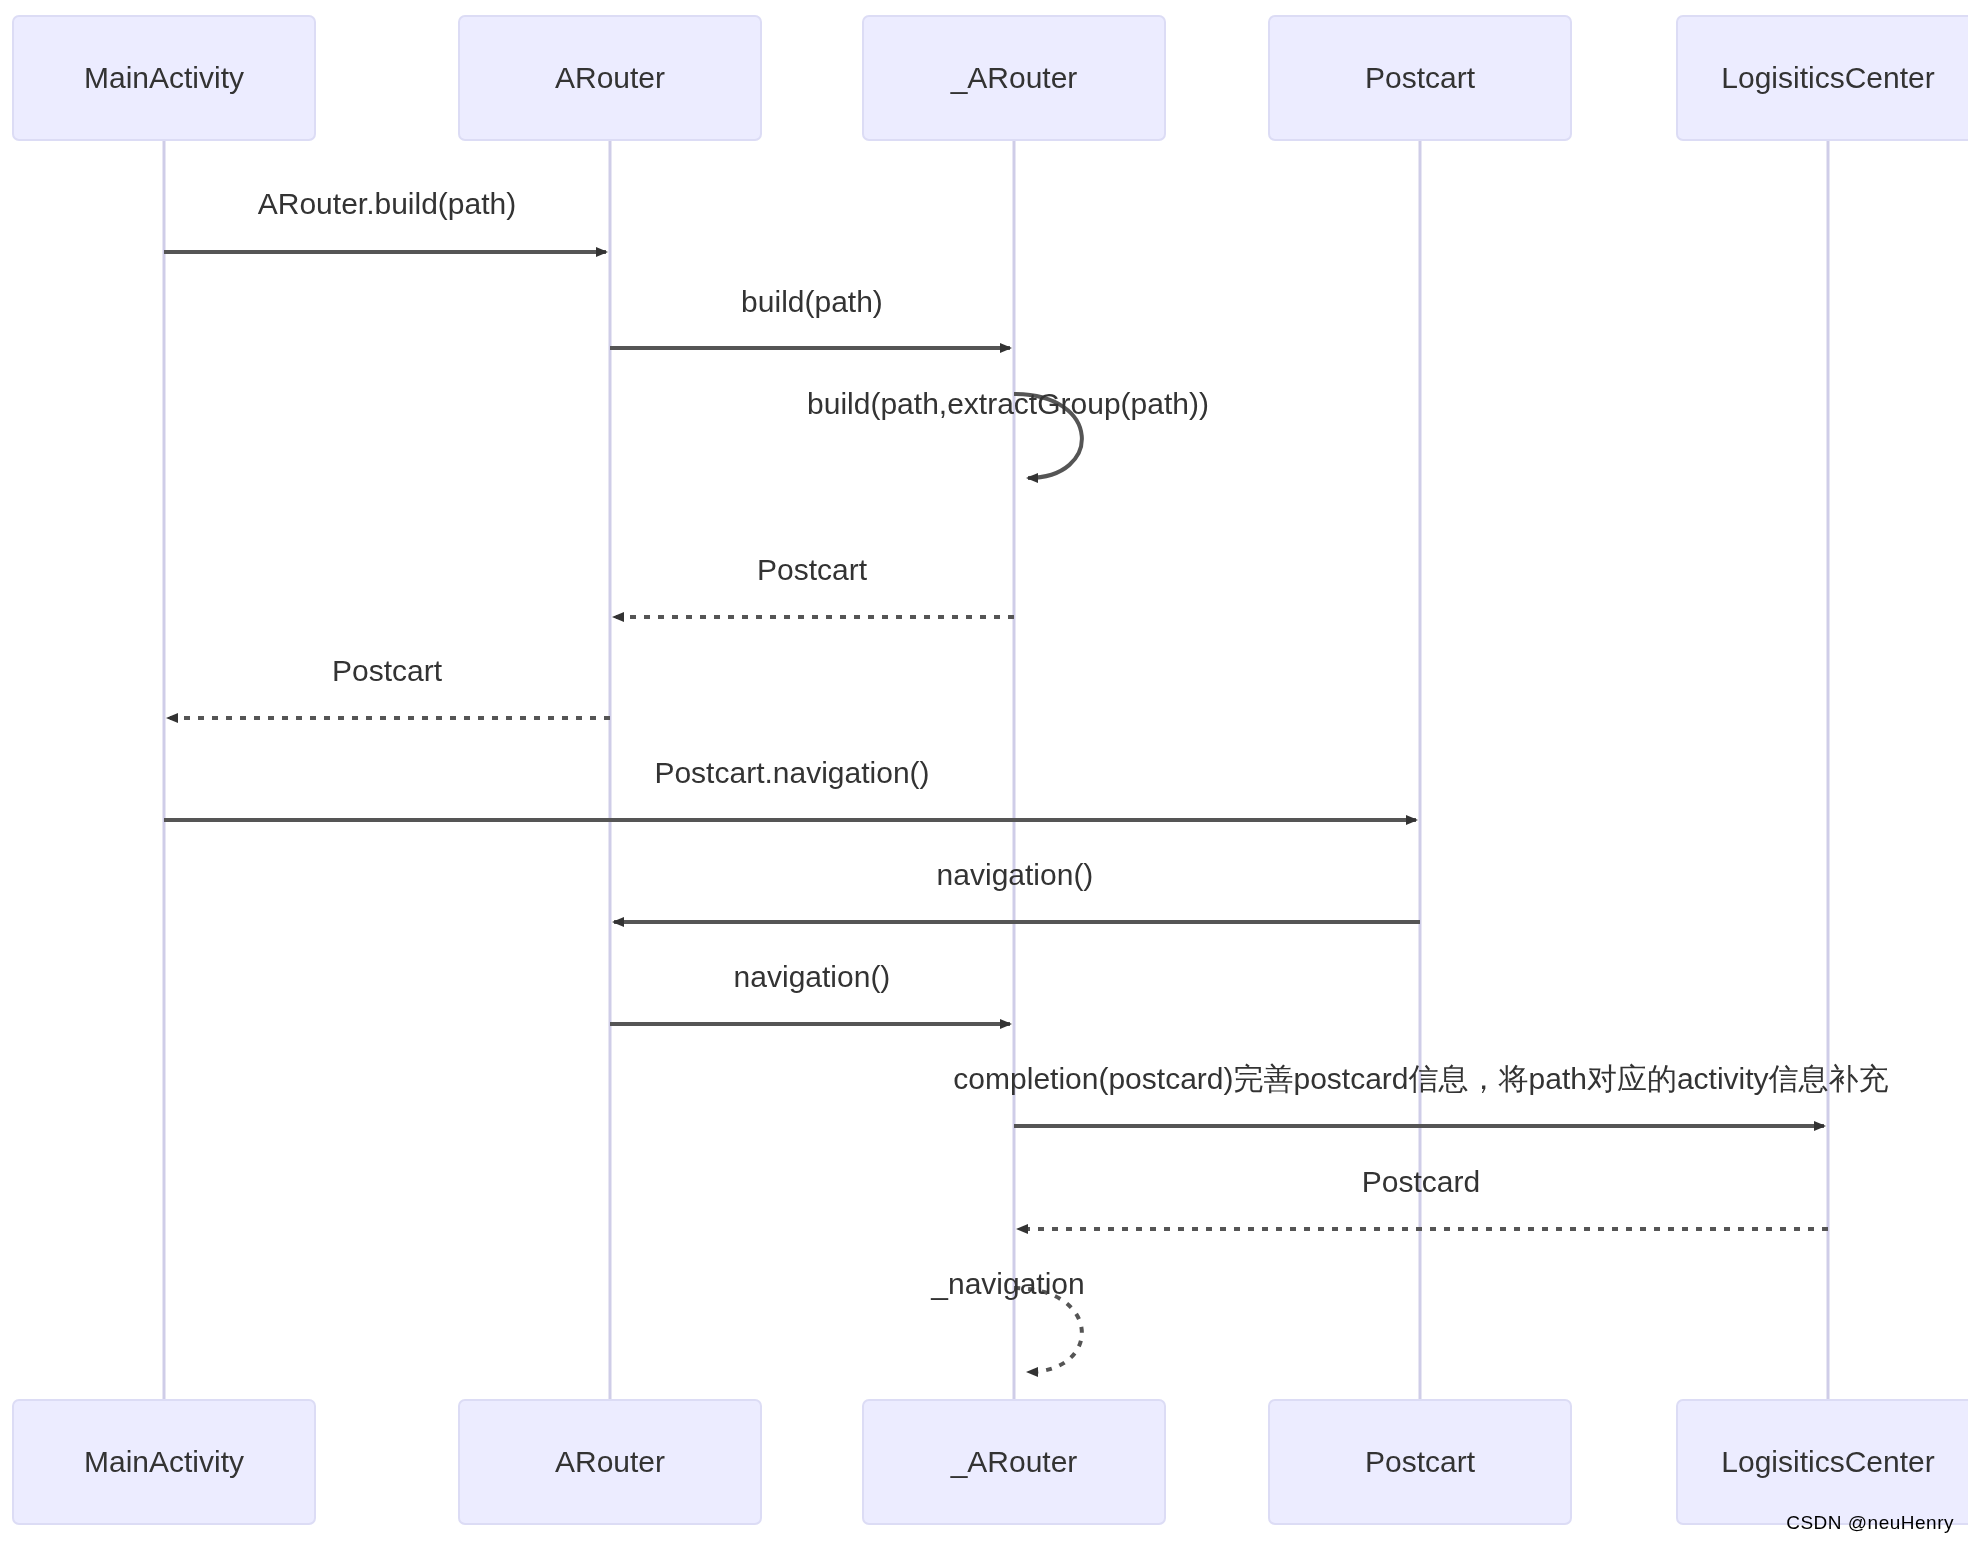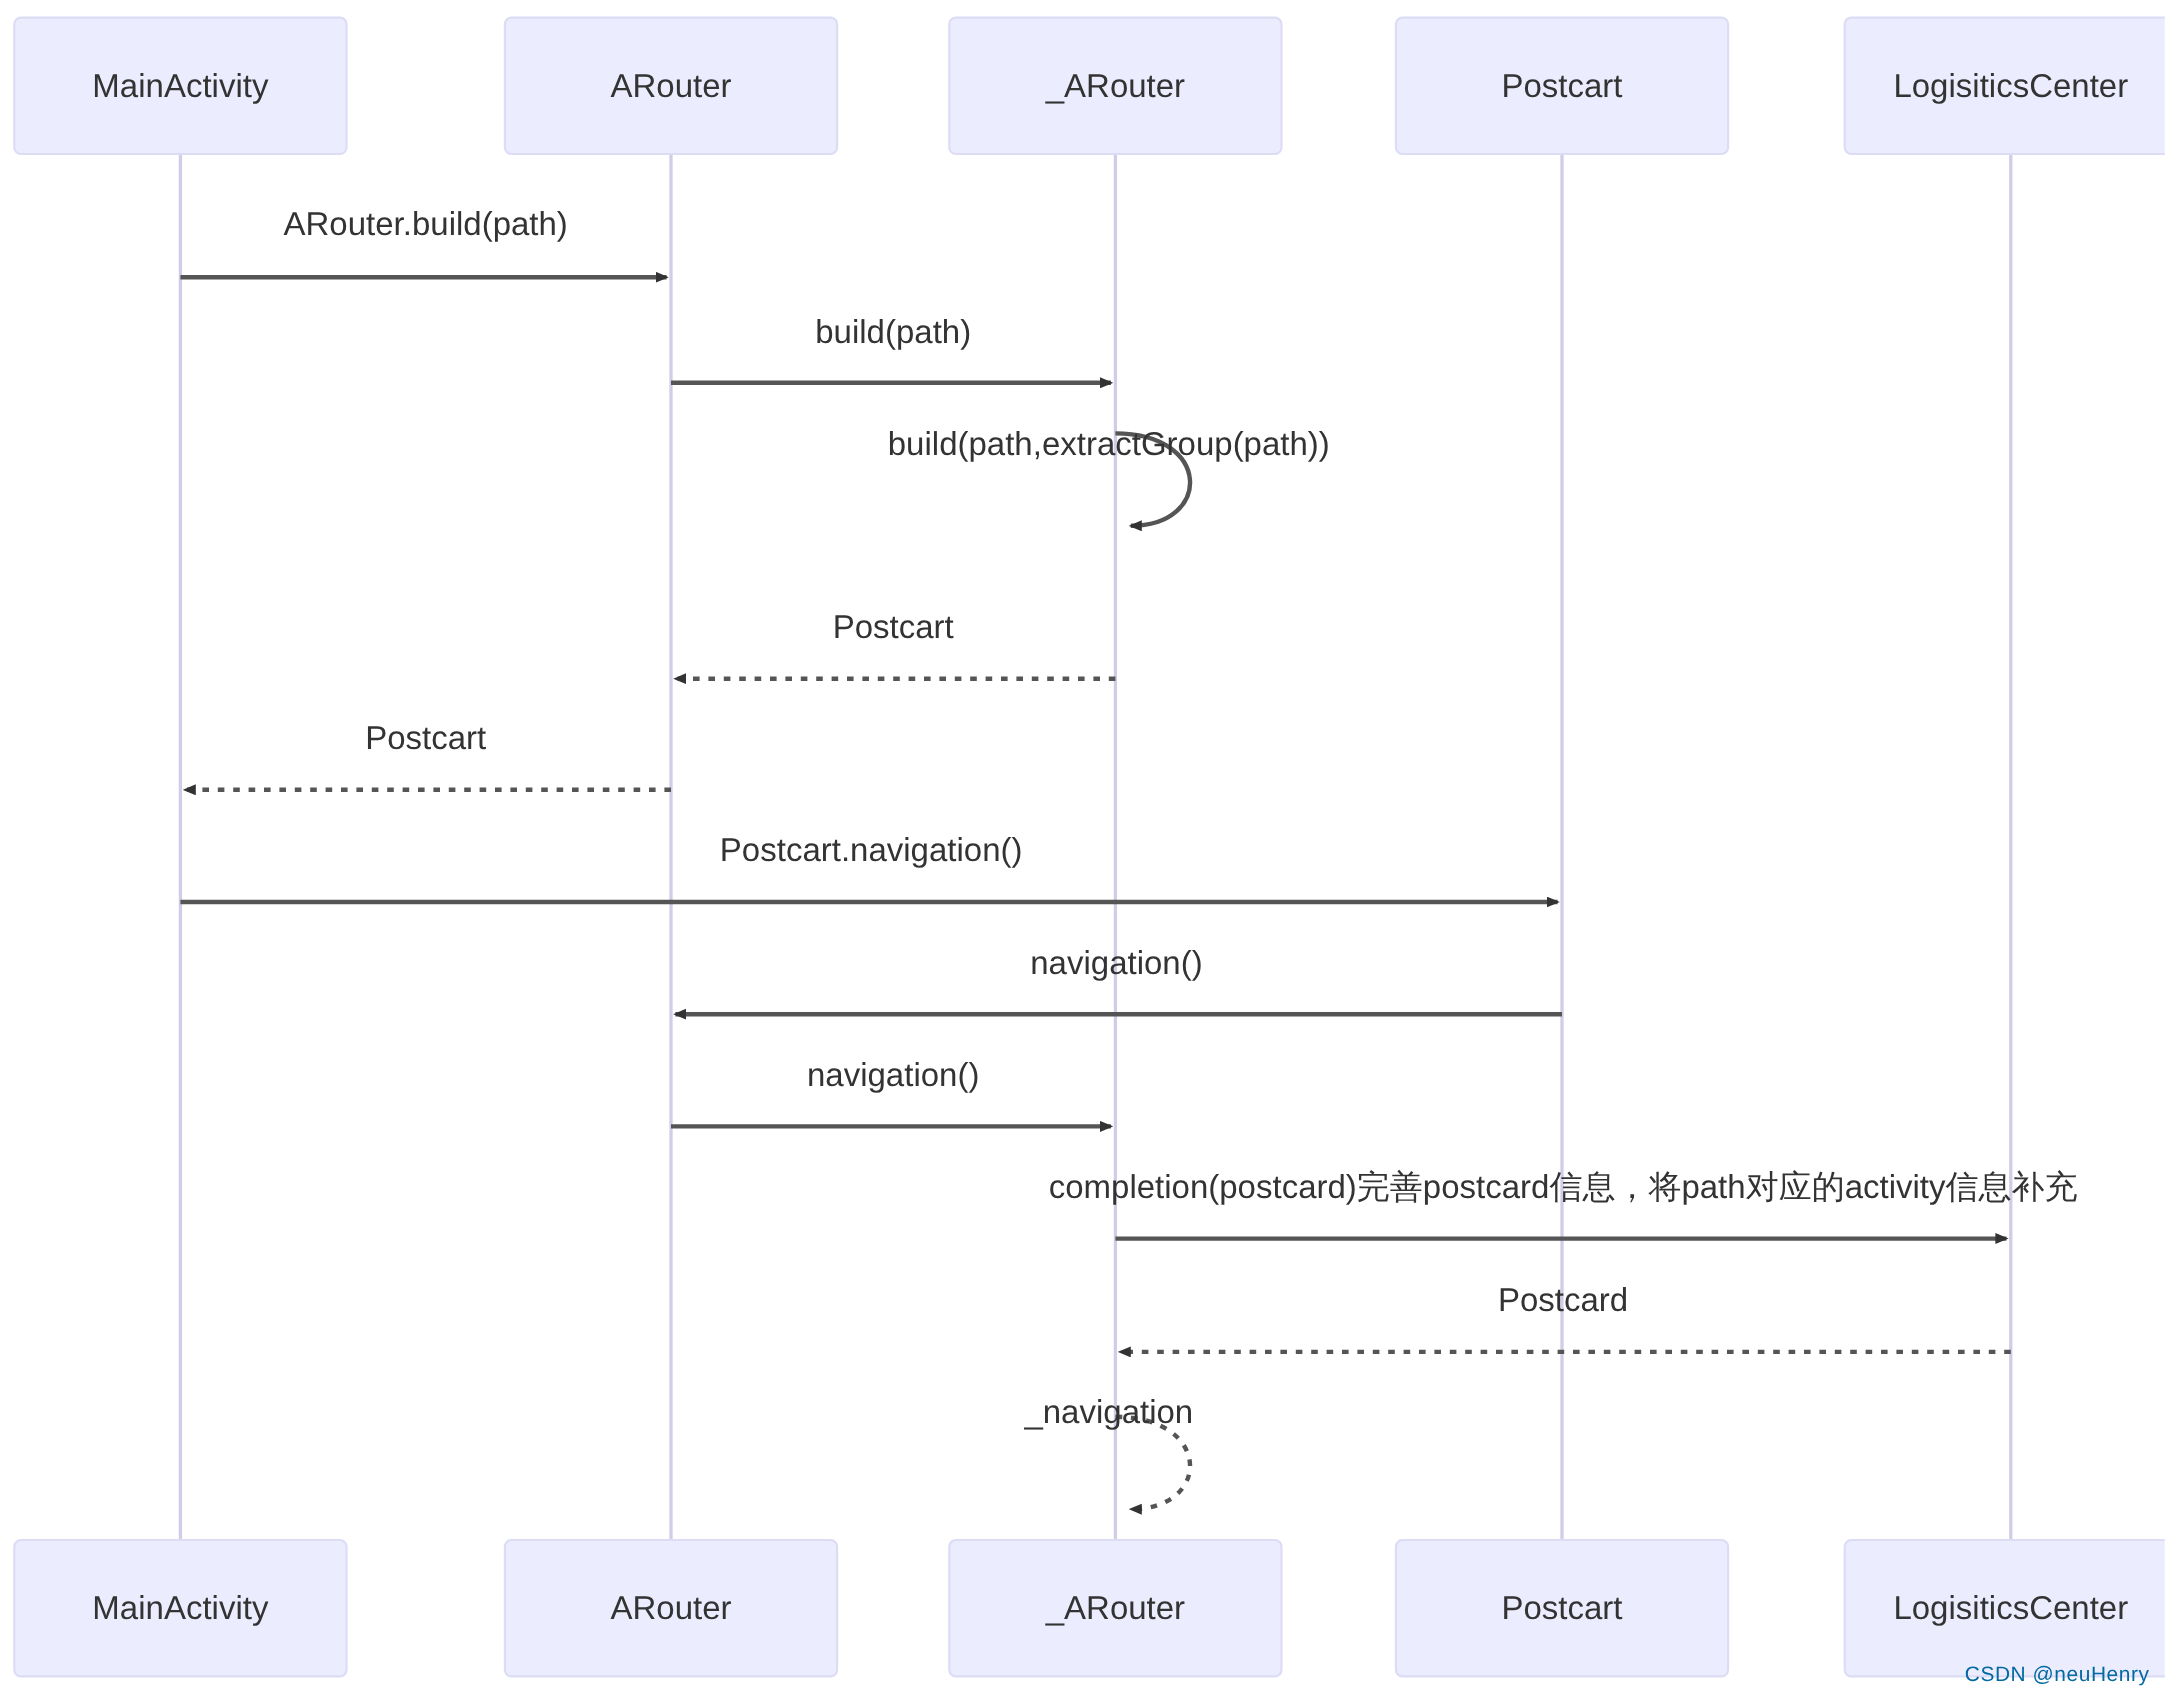--- a/index.html
+++ b/index.html
@@ -58,21 +58,21 @@
     font-size: 30px;
     fill: #333333;
     text-anchor: middle;
   }
   .watermark {
     position: absolute;
     right: 14px;
     bottom: 10px;
     font-family: "Liberation Sans", "DejaVu Sans", sans-serif;
     font-size: 19px;
-    color: #0369a1;
+    color: #000000;
     letter-spacing: 0.5px;
     user-select: none;
   }
 </style>
 </head>
 <body>
 
 <div id="diagram-root">
   <svg class="seq-svg" id="seq-svg" viewBox="0 0 1968 1544" xmlns="http://www.w3.org/2000/svg">
     <defs>

